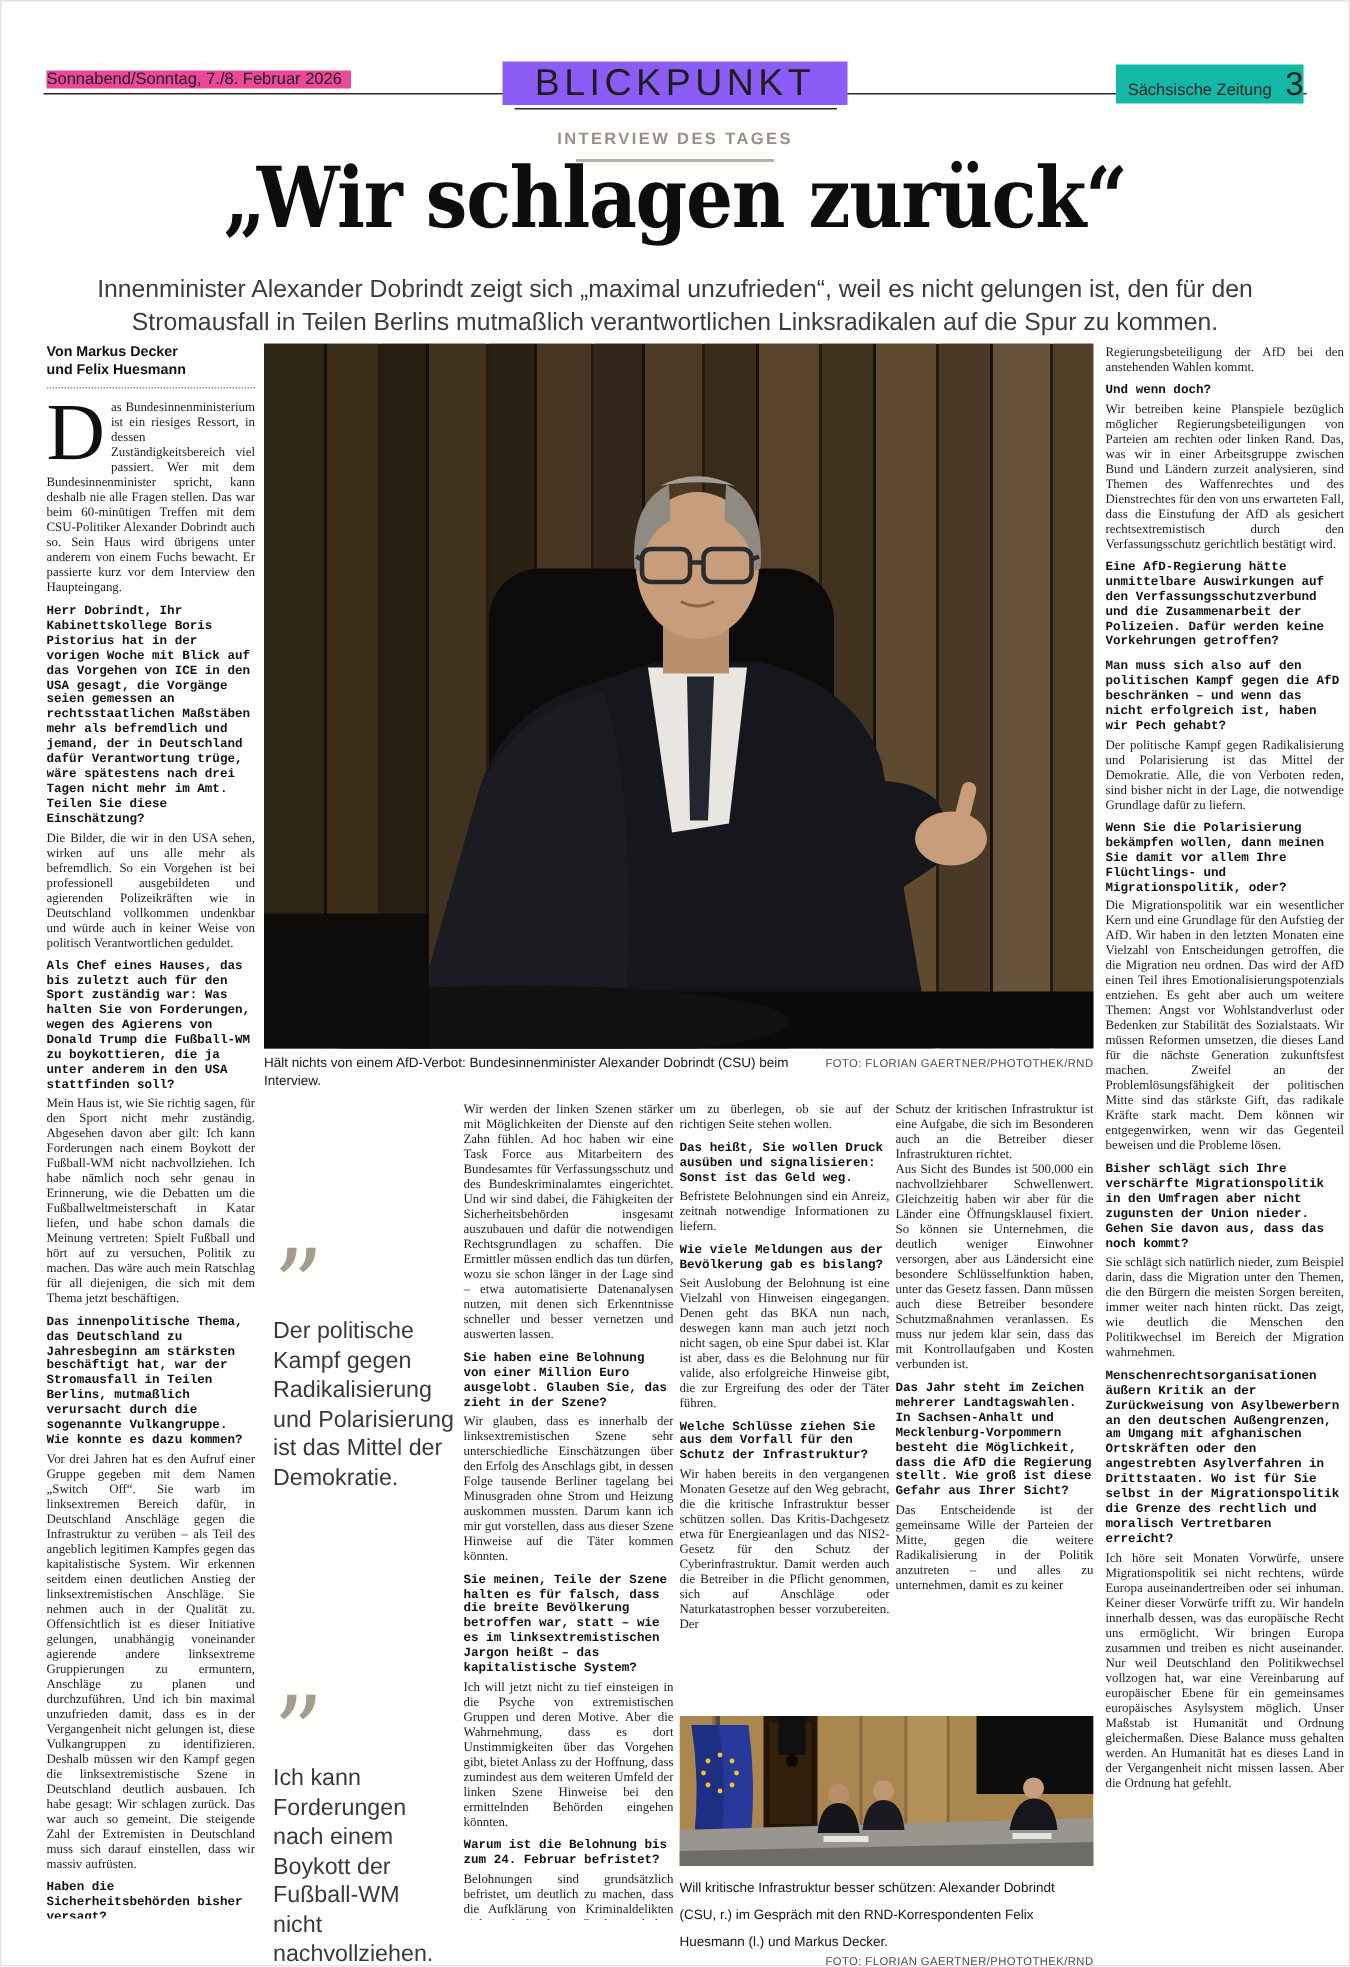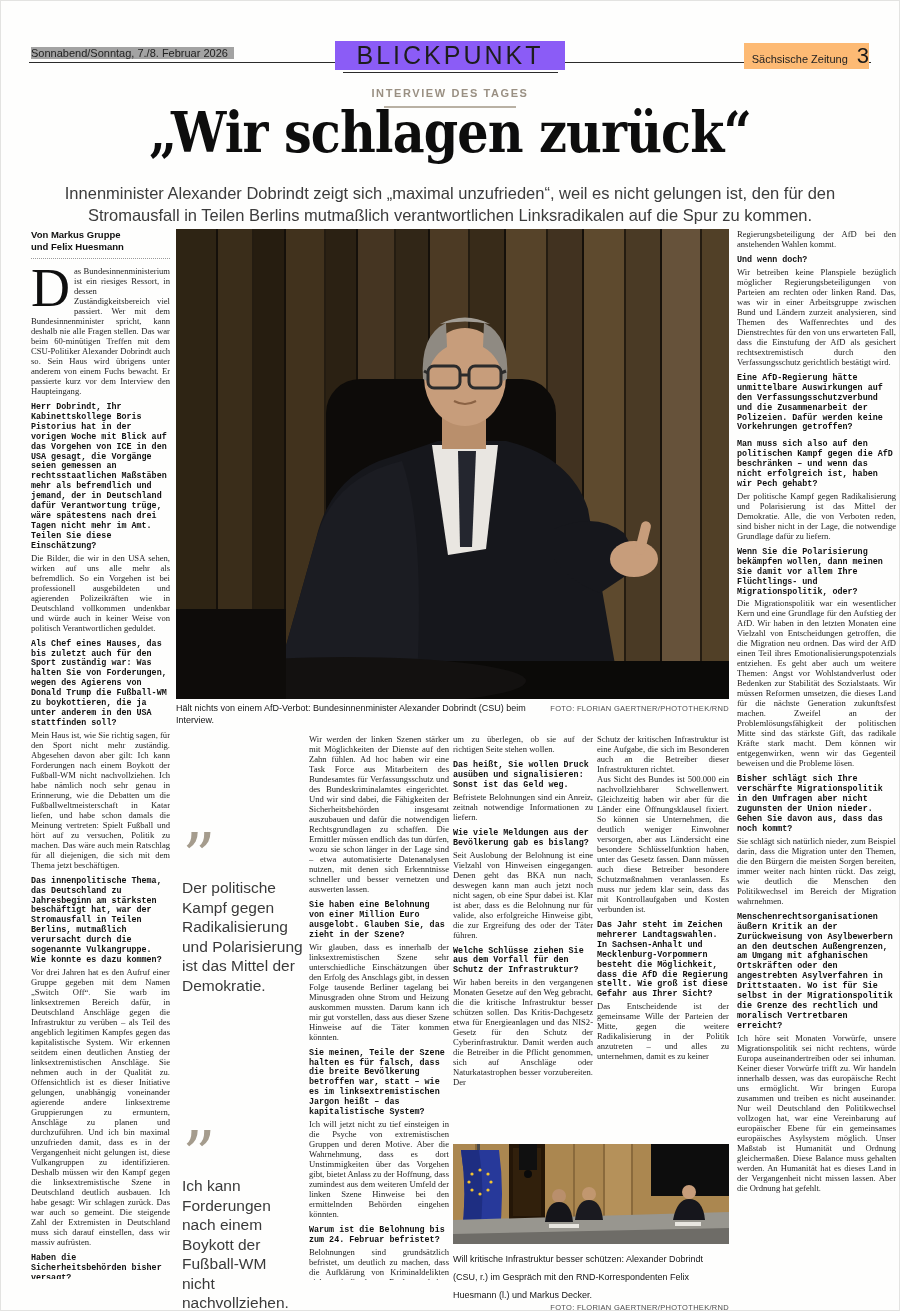--- a/index.html
+++ b/index.html
@@ -1,26 +1,26 @@
 <!DOCTYPE html>
 <html lang="de"><head>
 <meta charset="utf-8">
 <style>
   html,body{margin:0;padding:0;background:#ffffff;}
   .page{position:relative;width:900px;height:1311px;background:#fefefd;
         font-family:"Liberation Sans",sans-serif;color:#1a1a1a;overflow:hidden;
         box-sizing:border-box;border:1px solid #e3e3e1;}
   
   .mast-rule{position:absolute;left:28px;right:28px;top:61px;height:1px;background:#2b2b2b;}
-  .mast-date{position:absolute;left:30px;top:46px;font-size:11px;color:#222;background:#a3a3a3;padding-right:6px;}
+  .mast-date{position:absolute;left:30px;top:46px;font-size:11px;color:#222;background:#ec4899;padding-right:6px;}
   .mast-section{position:absolute;left:0;right:0;top:40px;text-align:center;}
   .mast-section .t{display:inline-block;background:#8b5cf6;padding:0 22px;font-size:25px;
                    letter-spacing:3px;color:#1d1d1d;font-weight:400;}
   .mast-section .u{width:215px;height:1px;background:#2b2b2b;margin:2px auto 0;}
-  .mast-right{position:absolute;right:30px;top:42px;background:#fdba74;padding-left:8px;
+  .mast-right{position:absolute;right:30px;top:42px;background:#14b8a6;padding-left:8px;
               display:flex;align-items:baseline;gap:9px;}
   .mast-paper{font-size:11px;color:#222;}
   .mast-page{font-size:22px;color:#1a1a1a;font-weight:400;}
   
   .kicker{position:absolute;left:0;right:0;top:82px;text-align:center;}
   .kicker .t{font-size:11px;font-weight:700;letter-spacing:1.6px;color:#9a9083;}
   .kicker .u{width:132px;height:2px;background:#b9b1a4;margin:5px auto 0;}
   .headline{position:absolute;left:0;right:0;top:96px;text-align:center;}
   .headline .t{display:inline-block;font-family:"DejaVu Serif","Liberation Serif",serif;
                font-weight:700;font-size:56px;line-height:70px;color:#0d0d0d;
@@ -80,21 +80,21 @@
     <span class="t">INTERVIEW DES TAGES</span>
     <div class="u"></div>
   </div>
   <div class="headline">
     <span class="t">„Wir schlagen zurück“</span>
   </div>
   <div class="lede">Innenminister Alexander Dobrindt zeigt sich „maximal unzufrieden“, weil es nicht gelungen ist, den für den Stromausfall in Teilen Berlins mutmaßlich verantwortlichen Linksradikalen auf die Spur zu kommen. Ermittler müssten mehr tun dürfen.</div>
 
   <div class="col" id="col1">
     <div class="byline">
-      <div>Von Markus Gruppe</div>
+      <div>Von Markus Decker</div>
       <div>und Felix Huesmann</div>
     </div>
     <div>
 
     <p class="a"><span class="dropcap">D</span>as Bundesinnenministerium ist ein riesiges Ressort, in dessen Zuständigkeitsbereich viel passiert. Wer mit dem Bundesinnenminister spricht, kann deshalb nie alle Fragen stellen. Das war beim 60-minütigen Treffen mit dem CSU-Politiker Alexander Dobrindt auch so. Sein Haus wird übrigens unter anderem von einem Fuchs bewacht. Er passierte kurz vor dem Interview den Haupteingang.</p>
         <p class="q">Herr Dobrindt, Ihr Kabinettskollege Boris Pistorius hat in der vorigen Woche mit Blick auf das Vorgehen von ICE in den USA gesagt, die Vorgänge seien gemessen an rechtsstaatlichen Maßstäben mehr als befremdlich und jemand, der in Deutschland dafür Verantwortung trüge, wäre spätestens nach drei Tagen nicht mehr im Amt. Teilen Sie diese Einschätzung?</p>
         <p class="a">Die Bilder, die wir in den USA sehen, wirken auf uns alle mehr als befremdlich. So ein Vorgehen ist bei professionell ausgebildeten und agierenden Polizeikräften wie in Deutschland vollkommen undenkbar und würde auch in keiner Weise von politisch Verantwortlichen geduldet.</p>
         <p class="q">Als Chef eines Hauses, das bis zuletzt auch für den Sport zuständig war: Was halten Sie von Forderungen, wegen des Agierens von Donald Trump die Fußball-WM zu boykottieren, die ja unter anderem in den USA stattfinden soll?</p>
         <p class="a">Mein Haus ist, wie Sie richtig sagen, für den Sport nicht mehr zuständig. Abgesehen davon aber gilt: Ich kann Forderungen nach einem Boykott der Fußball-WM nicht nachvollziehen. Ich habe nämlich noch sehr genau in Erinnerung, wie die Debatten um die Fußballweltmeisterschaft in Katar liefen, und habe schon damals die Meinung vertreten: Spielt Fußball und hört auf zu versuchen, Politik zu machen. Das wäre auch mein Ratschlag für all diejenigen, die sich mit dem Thema jetzt beschäftigen.</p>
         <p class="q">Das innenpolitische Thema, das Deutschland zu Jahresbeginn am stärksten beschäftigt hat, war der Stromausfall in Teilen Berlins, mutmaßlich verursacht durch die sogenannte Vulkangruppe. Wie konnte es dazu kommen?</p>

